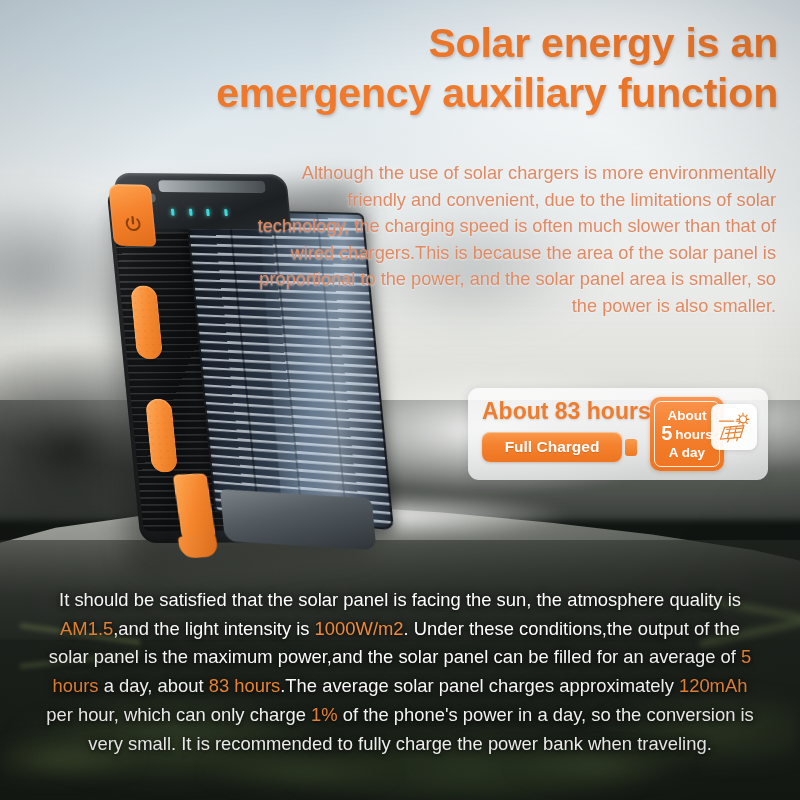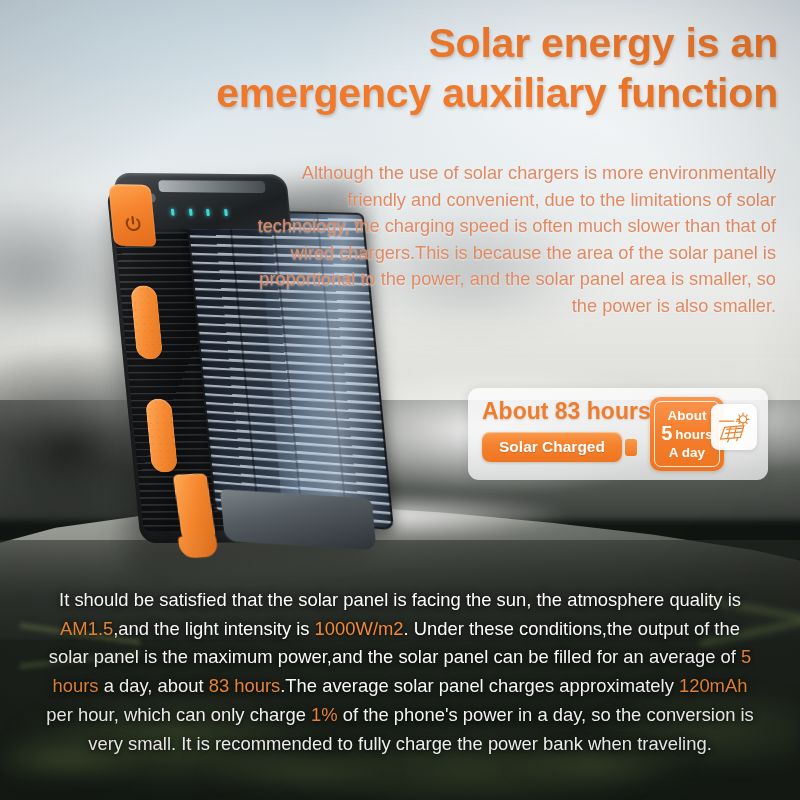--- a/index.html
+++ b/index.html
@@ -456,21 +456,21 @@
   </div>
 
   <p class="para-top">Although the use of solar chargers is more environmentally friendly and convenient, due to the limitations of solar technology, the charging speed is often much slower than that of wired chargers.This is because the area of the solar panel is proportional to the power, and the solar panel area is smaller, so the power is also smaller.</p>
 
   <div class="badge-panel">
     <div class="badge-title">About 83 hours</div>
 
     <div class="battery">
       <div class="battery-body"></div>
       <div class="battery-cap"></div>
-      <span class="battery-label">Solar Charged</span>
+      <span class="battery-label">Full Charged</span>
     </div>
 
     <div class="hours-box">
       <span class="hb-about">About</span>
       <span class="hb-mid">
         <span class="num">5</span><span>hours</span>
       </span>
       <span class="hb-day">A day</span>
     </div>
 

